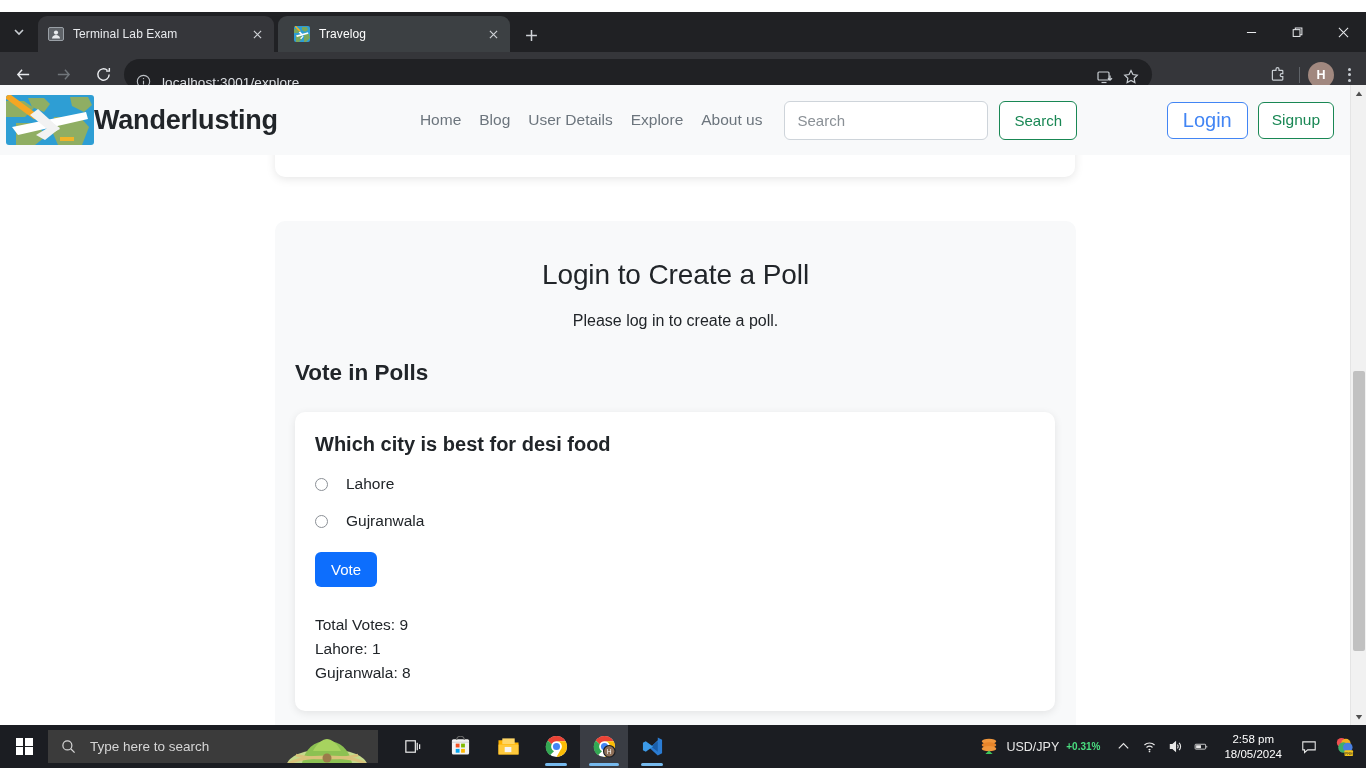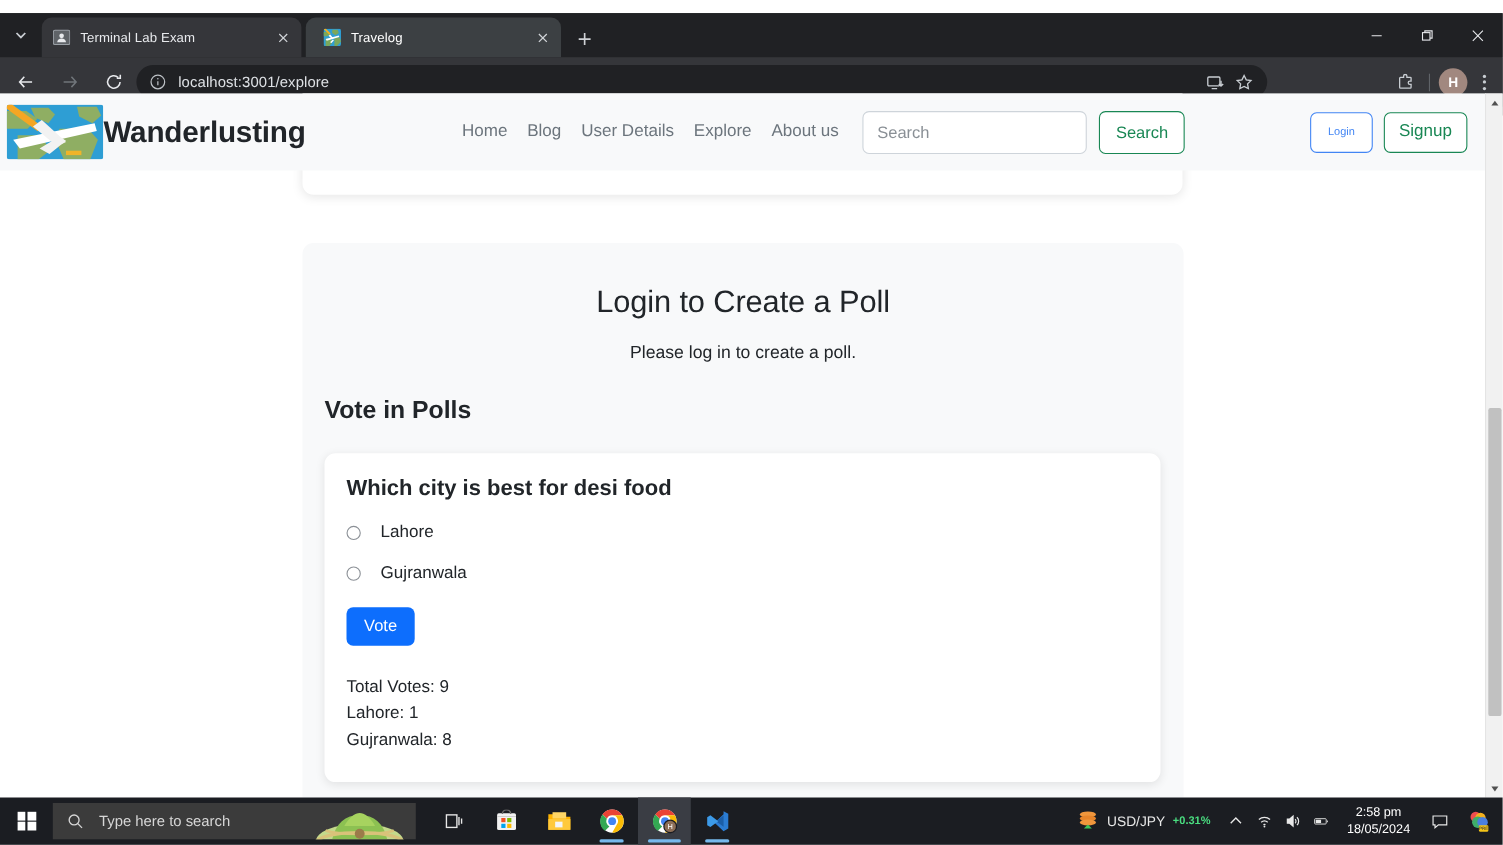--- a/index.html
+++ b/index.html
@@ -46,21 +46,21 @@
   .win-btn { width: 46px; height: 40px; display: flex; align-items: center; justify-content: center; color: #e8eaed; }
   .win-btn svg { width: 11px; height: 11px; }
 
   .toolbar { position: absolute; top: 40px; left: 0; width: 1366px; height: 45px; background: #35363a; display: flex; align-items: center; }
   .nav-btn { width: 34px; height: 34px; margin-left: 6px; border-radius: 50%; display: flex; align-items: center; justify-content: center; color: #e8eaed; }
   .nav-btn.disabled { color: #6e7border; color: #70757a; }
   .nav-btn svg { width: 17px; height: 17px; }
 
   .omnibox {
     position: absolute; left: 124px; top: 47px; width: 1028px; height: 31px;
-    background: #202124; border-radius: 16px; display: flex; align-items: center; padding: 0 8px 0 10px;
+    background: #202124; border-radius: 16px; display: flex; align-items: flex-end; padding: 0 8px 0 10px;
   }
   .omni-info { width: 18px; height: 18px; display: flex; align-items: center; justify-content: center; color: #bdc1c6; flex: 0 0 18px; }
   .omni-info svg { width: 15px; height: 15px; }
   .omni-url { flex: 1; color: #dee1e5; font-size: 13.5px; margin-left: 10px; white-space: nowrap; overflow: hidden; letter-spacing: .1px; }
   .omni-icon { width: 26px; height: 26px; display:flex; align-items:center; justify-content:center; color: #c8cdd2; flex: 0 0 26px; }
   .omni-icon svg { width: 16px; height: 16px; }
 
   .tool-right { position: absolute; right: 4px; top: 47px; height: 31px; display: flex; align-items: center; }
   .tr-icon { width: 30px; height: 30px; display: flex; align-items: center; justify-content: center; color: #c8cdd2; }
   .tr-icon svg { width: 16px; height: 16px; }
@@ -88,21 +88,21 @@
   .search-box {
     margin-left: 22px; width: 204px; height: 39px; border: 1px solid #ced4da; border-radius: 6px;
     background: #fff; font-size: 15px; color: #6c757d; padding: 0 12px; font-family: "Liberation Sans", sans-serif;
   }
   .search-box::placeholder { color: #8a9096; }
   .search-btn {
     margin-left: 11px; height: 39px; padding: 0 14px; border: 1px solid #198754; border-radius: 6px;
     background: #fff; color: #198754; font-size: 15px; font-family: "Liberation Sans", sans-serif;
   }
   .auth-group { margin-left: auto; display: flex; align-items: center; gap: 10px; padding-right: 4px; }
-  .btn-login { height: 37px; padding: 0 15px; border: 1px solid #4285f4; border-radius: 6px; background: #fff; color: #4285f4; font-size: 10px; font-family: "Liberation Sans", sans-serif; }
+  .btn-login { height: 37px; padding: 0 15px; border: 1px solid #4285f4; border-radius: 6px; background: #fff; color: #4285f4; font-size: 20px; font-family: "Liberation Sans", sans-serif; }
   .btn-signup { height: 37px; padding: 0 13px; border: 1px solid #198754; border-radius: 6px; background: #fff; color: #198754; font-size: 15.5px; font-family: "Liberation Sans", sans-serif; }
 
   
   .prev-card {
     position: absolute; left: 275px; top: -120px; width: 800px; height: 212px;
     background: #fff; border-radius: 10px; box-shadow: 0 2px 10px rgba(0,0,0,.10);
   }
 
   
   .poll-section {

